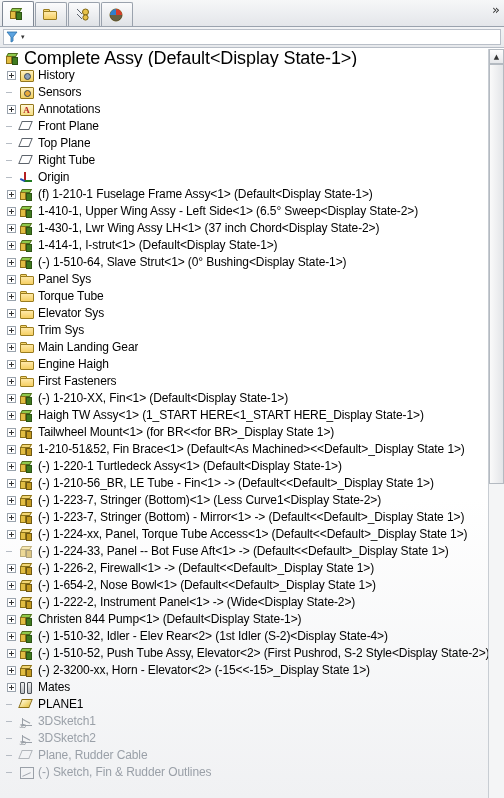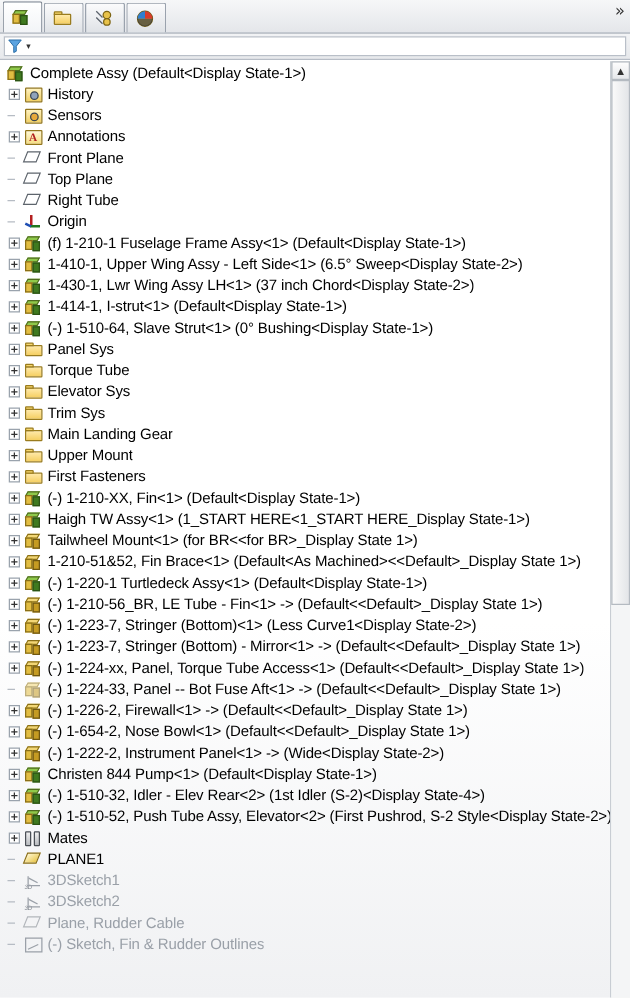--- a/index.html
+++ b/index.html
@@ -117,21 +117,21 @@
     margin-right:3px;
     display:flex;align-items:center;justify-content:center;
     position:relative;
   }
   .lbl{
     flex:0 1 auto;overflow:hidden;text-overflow:clip;
     font-size:12px;color:#000;
     letter-spacing:-0.1px;
   }
   .row.dim .lbl{color:#9aa0a8;}
-  .row.root .lbl{font-size:12px;}
+  .row.root .lbl{font-size:18px;}
 
   
   .cube{
     width:13px;height:12px;position:relative;
   }
   .cube i{position:absolute;display:block;}
   .cube .top{left:1px;top:0;width:10px;height:4px;
     background:#8fc94a;transform:skewX(-30deg);border:1px solid #4f6b21;box-sizing:border-box;}
   .cube .lf{left:0px;top:3px;width:6px;height:8px;background:#5aa02c;border:1px solid #36601a;box-sizing:border-box;}
   .cube .rt{left:6px;top:4px;width:6px;height:8px;background:#3f7a1f;border:1px solid #2c5314;box-sizing:border-box;}
@@ -540,21 +540,21 @@
           <span class="ind" style="width: 5px;"></span>
           <span class="toggle">
             <span class="plus"></span>
           </span>
           <span class="icon">
             <span class="folder">
               <i class="fb"></i>
               <i class="ft"></i>
             </span>
           </span>
-          <span class="lbl">Upper Mount</span>
+          <span class="lbl">Engine Haigh</span>
         </div>
         <div class="row">
           <span class="ind" style="width: 5px;"></span>
           <span class="toggle">
             <span class="plus"></span>
           </span>
           <span class="icon">
             <span class="folder">
               <i class="fb"></i>
               <i class="ft"></i>
@@ -778,20 +778,34 @@
             <span class="plus"></span>
           </span>
           <span class="icon">
             <span class="cube cube-mix">
               <i class="top"></i>
               <i class="lf"></i>
               <i class="rt"></i>
             </span>
           </span>
           <span class="lbl">(-) 1-510-52, Push Tube Assy, Elevator&lt;2&gt;  (First Pushrod, S-2 Style&lt;Display State-2&gt;)</span>
+        </div>
+        <div class="row">
+          <span class="ind" style="width: 5px;"></span>
+          <span class="toggle">
+            <span class="plus"></span>
+          </span>
+          <span class="icon">
+            <span class="cube cube-y">
+              <i class="top"></i>
+              <i class="lf"></i>
+              <i class="rt"></i>
+            </span>
+          </span>
+          <span class="lbl">(-) 2-3200-xx, Horn - Elevator&lt;2&gt;  (-15&lt;&lt;-15&gt;_Display State 1&gt;)</span>
         </div>
         <div class="row">
           <span class="ind" style="width: 5px;"></span>
           <span class="toggle">
             <span class="plus"></span>
           </span>
           <span class="icon">
             <span class="mates">
               <i class="m1"></i>
               <i class="m2"></i>

